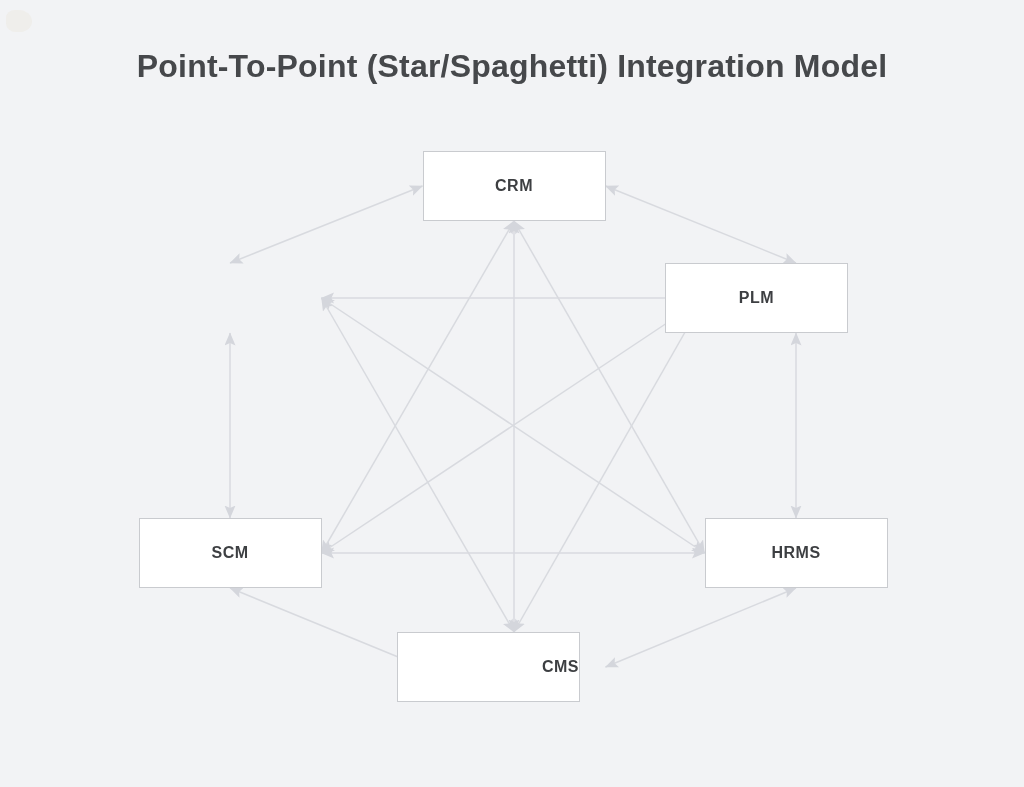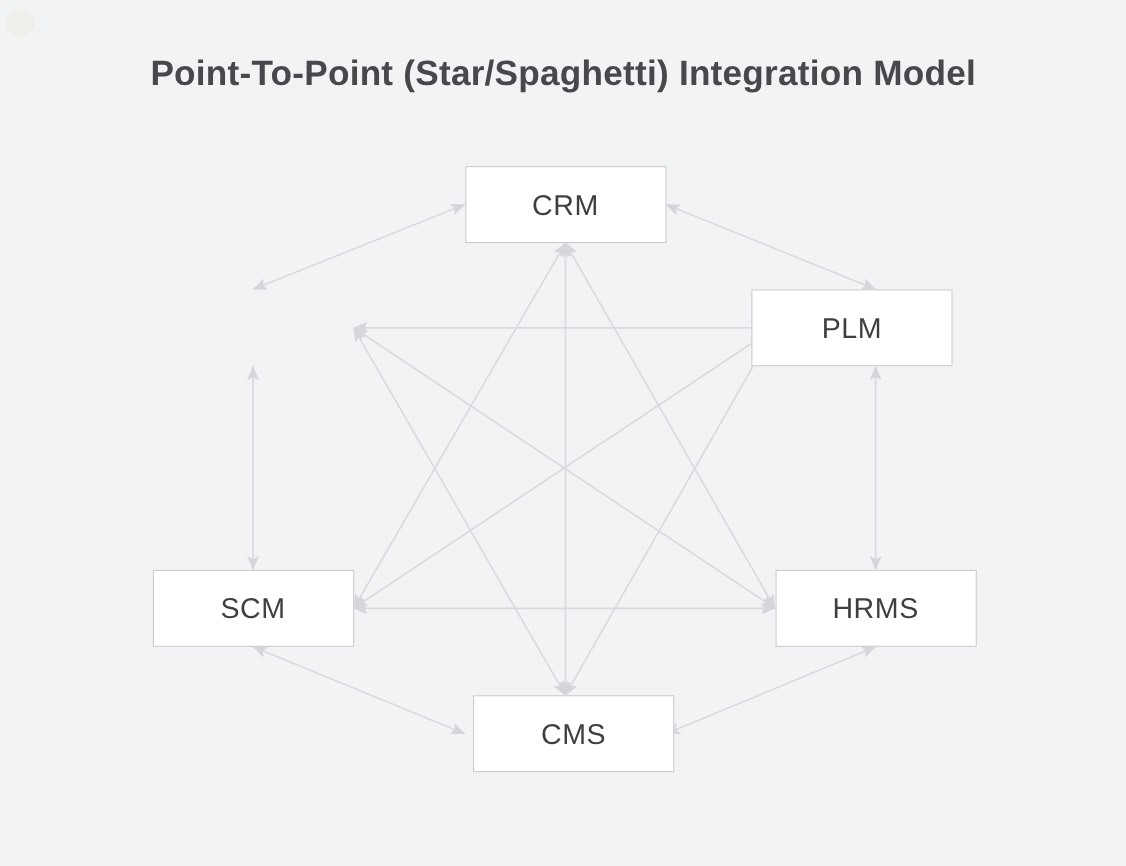--- a/index.html
+++ b/index.html
@@ -41,22 +41,22 @@
     position: absolute;
     box-sizing: border-box;
     background: var(--node-fill, #ffffff);
     border: 1.5px solid var(--node-border, #c9cbcf);
     display: flex;
     align-items: center;
     justify-content: center;
     z-index: 2;
   }
   .node .label {
-    font-size: 26px;
-    font-weight: 400;
+    font-size: 16px;
+    font-weight: 700;
     letter-spacing: 0.5px;
     color: var(--node-text, #3d3f42);
   }
   .corner-smudge {
     position: absolute;
     left: 6px;
     top: 10px;
     width: 26px;
     height: 22px;
     background: #eceae2;
@@ -95,26 +95,26 @@
         <line x1="796" y1="333" x2="796" y2="518" stroke="#d8dadf" stroke-width="1.5" marker-start="url(#arrowhead)" marker-end="url(#arrowhead)"></line>
         <line x1="321.5" y1="553" x2="704.5" y2="553" stroke="#d8dadf" stroke-width="1.5" marker-start="url(#arrowhead)" marker-end="url(#arrowhead)"></line>
         <line x1="230" y1="588" x2="422.5" y2="667" stroke="#d8dadf" stroke-width="1.5" marker-start="url(#arrowhead)" marker-end="url(#arrowhead)"></line>
         <line x1="796" y1="588" x2="605.5" y2="667" stroke="#d8dadf" stroke-width="1.5" marker-start="url(#arrowhead)" marker-end="url(#arrowhead)"></line>
       </g>
   </svg>
 
   <div class="node" style="left: 422.5px; top: 151px; width: 183px; height: 70px;">
     <span class="label">CRM</span>
   </div>
-  <div class="node" style="left: 683px; top: 263px; width: 183px; height: 70px;">
+  <div class="node" style="left: 665px; top: 263px; width: 183px; height: 70px;">
     <span class="label">PLM</span>
   </div>
   <div class="node" style="left: 138.5px; top: 518px; width: 183px; height: 70px;">
     <span class="label">SCM</span>
   </div>
   <div class="node" style="left: 704.5px; top: 518px; width: 183px; height: 70px;">
     <span class="label">HRMS</span>
   </div>
-  <div class="node" style="left: 430px; top: 632px; width: 183px; height: 70px;">
+  <div class="node" style="left: 397px; top: 632px; width: 183px; height: 70px; justify-content: flex-end;">
     <span class="label">CMS</span>
   </div>
 
 </div>
 
 </body></html>

